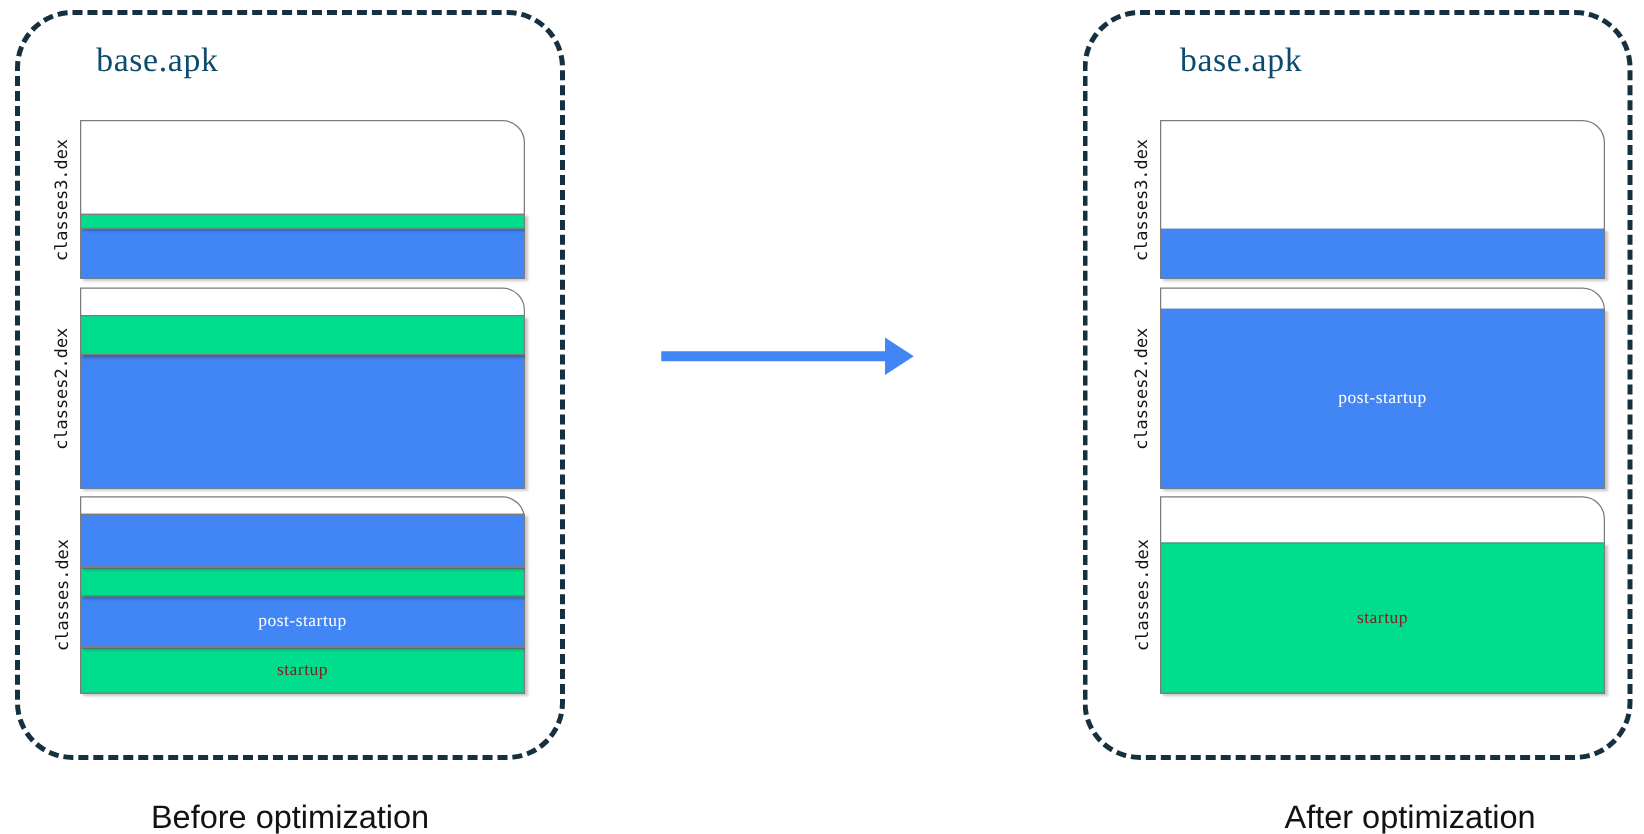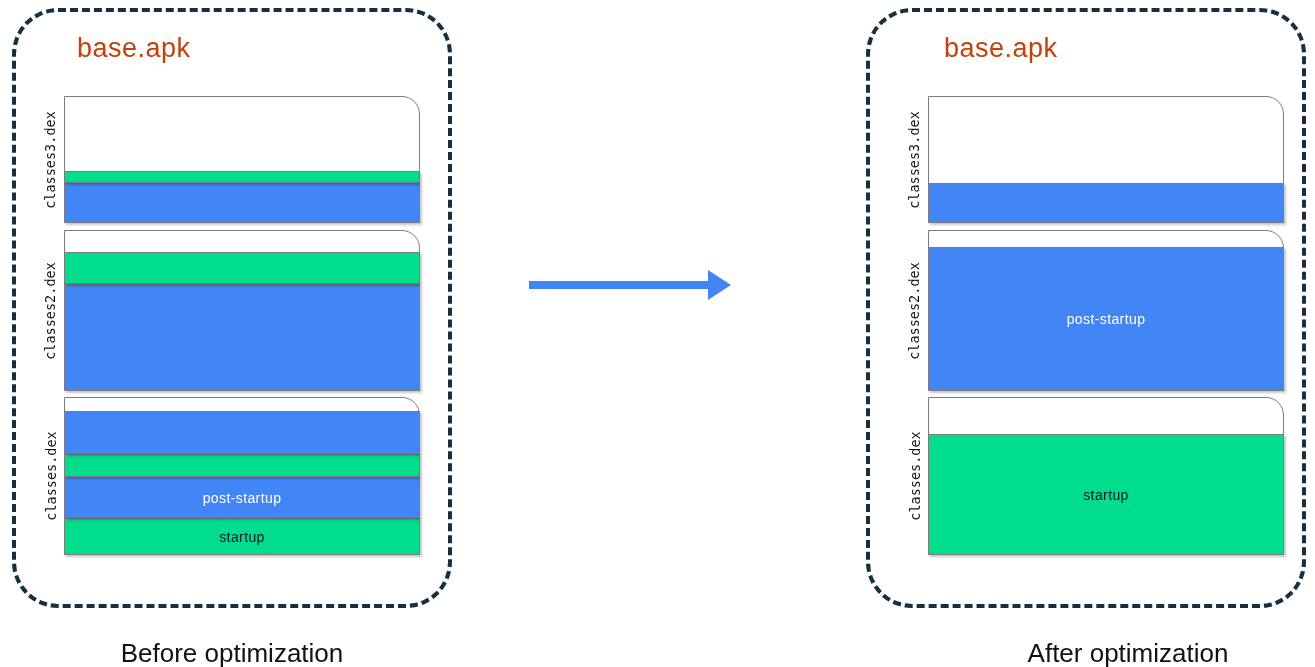--- a/index.html
+++ b/index.html
@@ -26,23 +26,23 @@
     border-radius: 46px;
     box-sizing: border-box;
     background: transparent;
   }
   .apk-panel.left  { left: 12px;  width: 440px; }
   .apk-panel.right { left: 866px; width: 440px; }
 
   .apk-title {
     position: absolute;
     top: 33px;
-    font-family: Liberation Sans, sans-serif;
+    font-family: Liberation Serif, serif;
     font-size: 27px;
-    color: #c2410c;
+    color: #0c4a6e;
     letter-spacing: 0.5px;
     white-space: nowrap;
   }
   .apk-title.left  { left: 77px; }
   .apk-title.right { left: 944px; }
 
   
   .dex-group {
     position: absolute;
     box-sizing: border-box;
@@ -76,27 +76,27 @@
     display: flex;
     align-items: center;
     justify-content: center;
     border: 1.5px solid #7c7c7c;
     box-shadow: 2px 2px 2px rgba(0,0,0,0.22);
   }
   .seg.blue  { background: #4285f4; }
   .seg.green { background: #00de8d; }
 
   .seg-label {
-    font-family: Liberation Sans, sans-serif;
+    font-family: Liberation Serif, serif;
     font-size: 14px;
     letter-spacing: 0.4px;
     pointer-events: none;
   }
   .seg.blue  .seg-label { color: #ffffff; }
-  .seg.green .seg-label { color: #0f172a; }
+  .seg.green .seg-label { color: #7f1d1d; }
 
   
   #arrow {
     position: absolute;
     left: 520px;
     top: 262px;
     width: 220px;
     height: 46px;
   }
 

